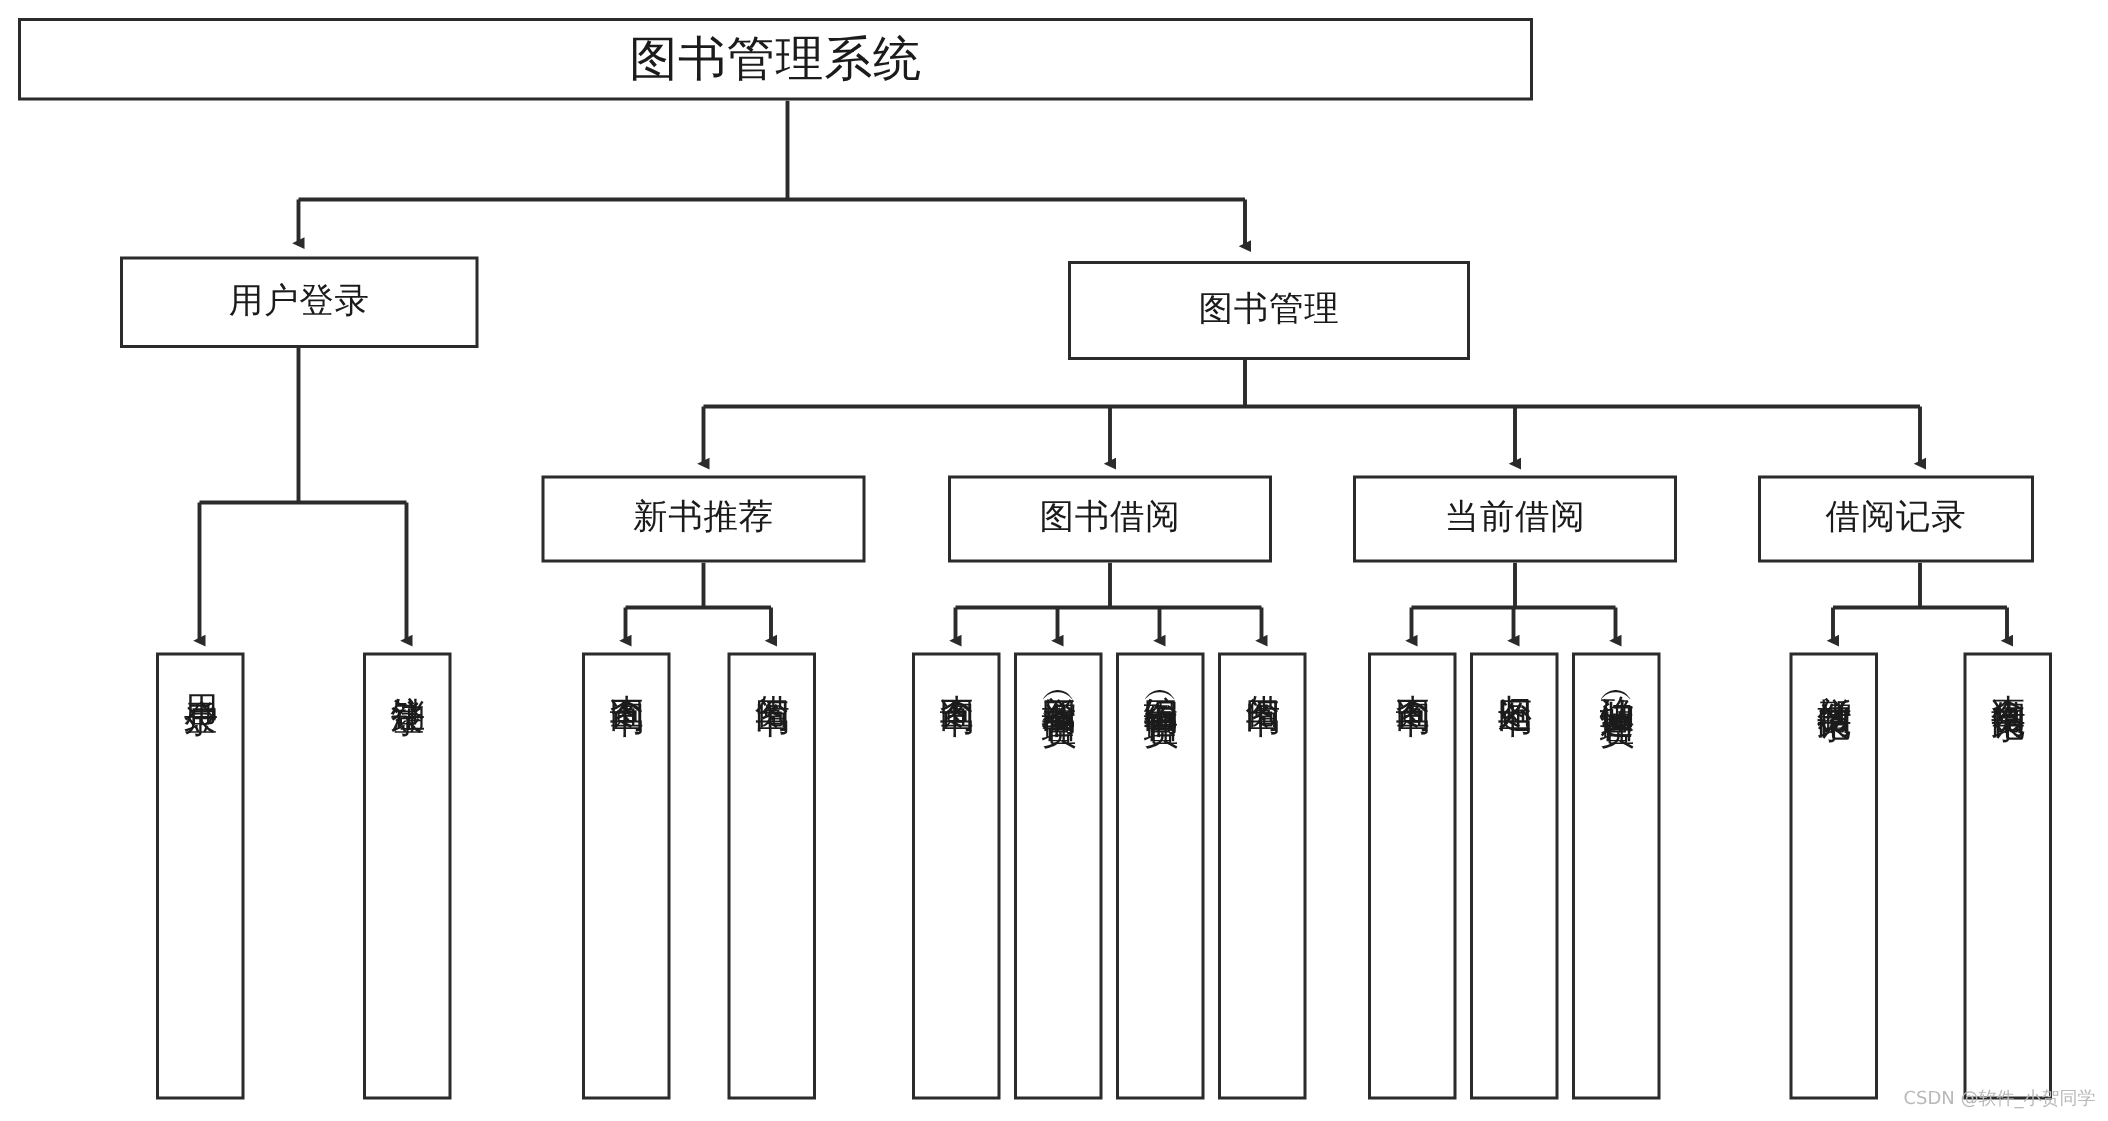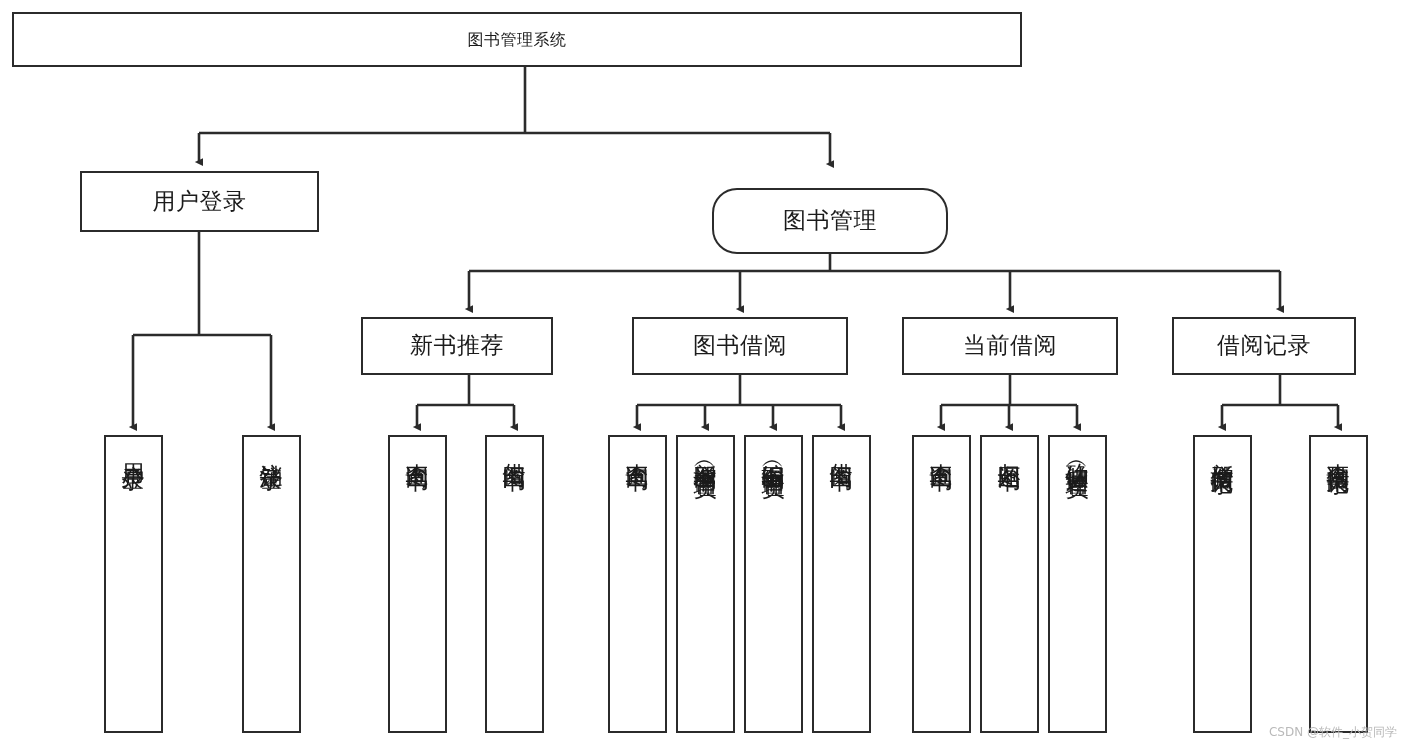--- a/index.html
+++ b/index.html
@@ -41,21 +41,21 @@
     text-align: center;
     line-height: 1.12;
     white-space: nowrap;
   }
   
   .node.horiz .node-label {
     font-size: 23px;
     letter-spacing: 0.5px;
   }
   .node.root .node-label {
-    font-size: 16px;
+    font-size: 32px;
   }
   
   .node.vert {
     align-items: flex-start;
     justify-content: center;
     padding-top: 8px;
   }
   .node.vert .node-label {
     writing-mode: vertical-rl;
     text-orientation: upright;
@@ -129,25 +129,25 @@
     </g>
   </svg>
 
   <div class="node horiz root" style="left:12px; top:12px; width:1010px; height:55px;">
     <span class="node-label">图书管理系统</span>
   </div>
 
   <div class="node horiz" style="left:80px; top:171px; width:239px; height:61px;">
     <span class="node-label">用户登录</span>
   </div>
-  <div class="node horiz" style="left:712px; top:188px; width:236px; height:66px;border-radius:25px;">
+  <div class="node horiz" style="left:712px; top:174px; width:268px; height:66px;">
     <span class="node-label">图书管理</span>
   </div>
 
-  <div class="node horiz" style="left:361px; top:317px; width:192px; height:58px;">
+  <div class="node horiz" style="left:361px; top:317px; width:216px; height:58px;">
     <span class="node-label">新书推荐</span>
   </div>
   <div class="node horiz" style="left:632px; top:317px; width:216px; height:58px;">
     <span class="node-label">图书借阅</span>
   </div>
   <div class="node horiz" style="left:902px; top:317px; width:216px; height:58px;">
     <span class="node-label">当前借阅</span>
   </div>
   <div class="node horiz" style="left:1172px; top:317px; width:184px; height:58px;">
     <span class="node-label">借阅记录</span>

